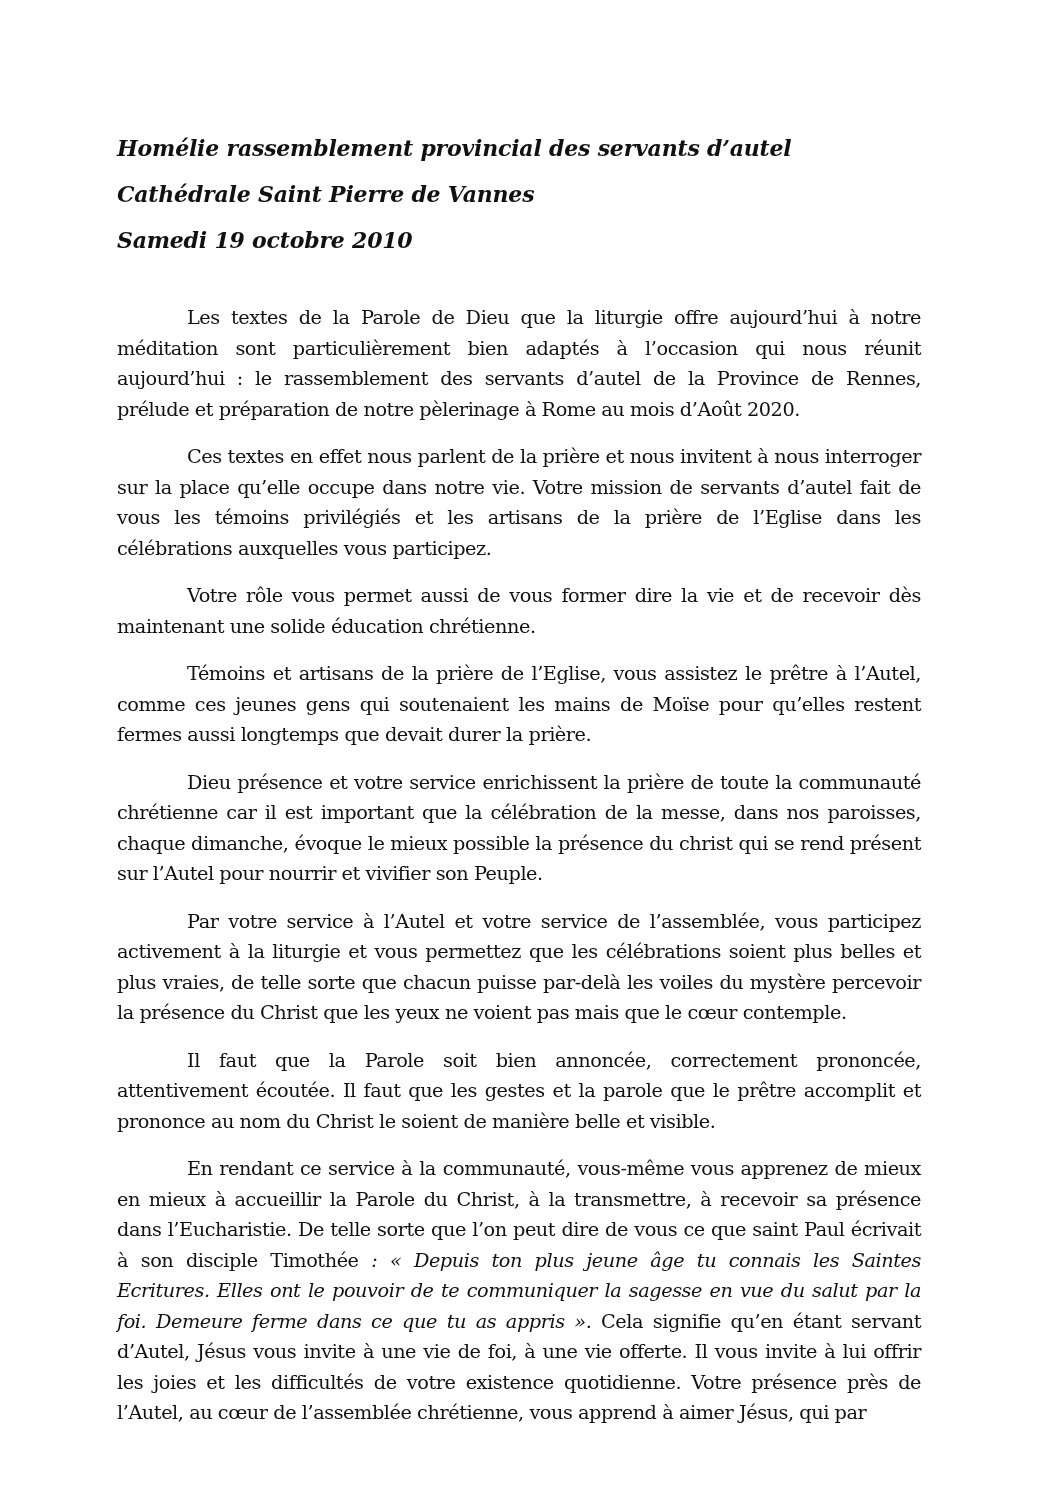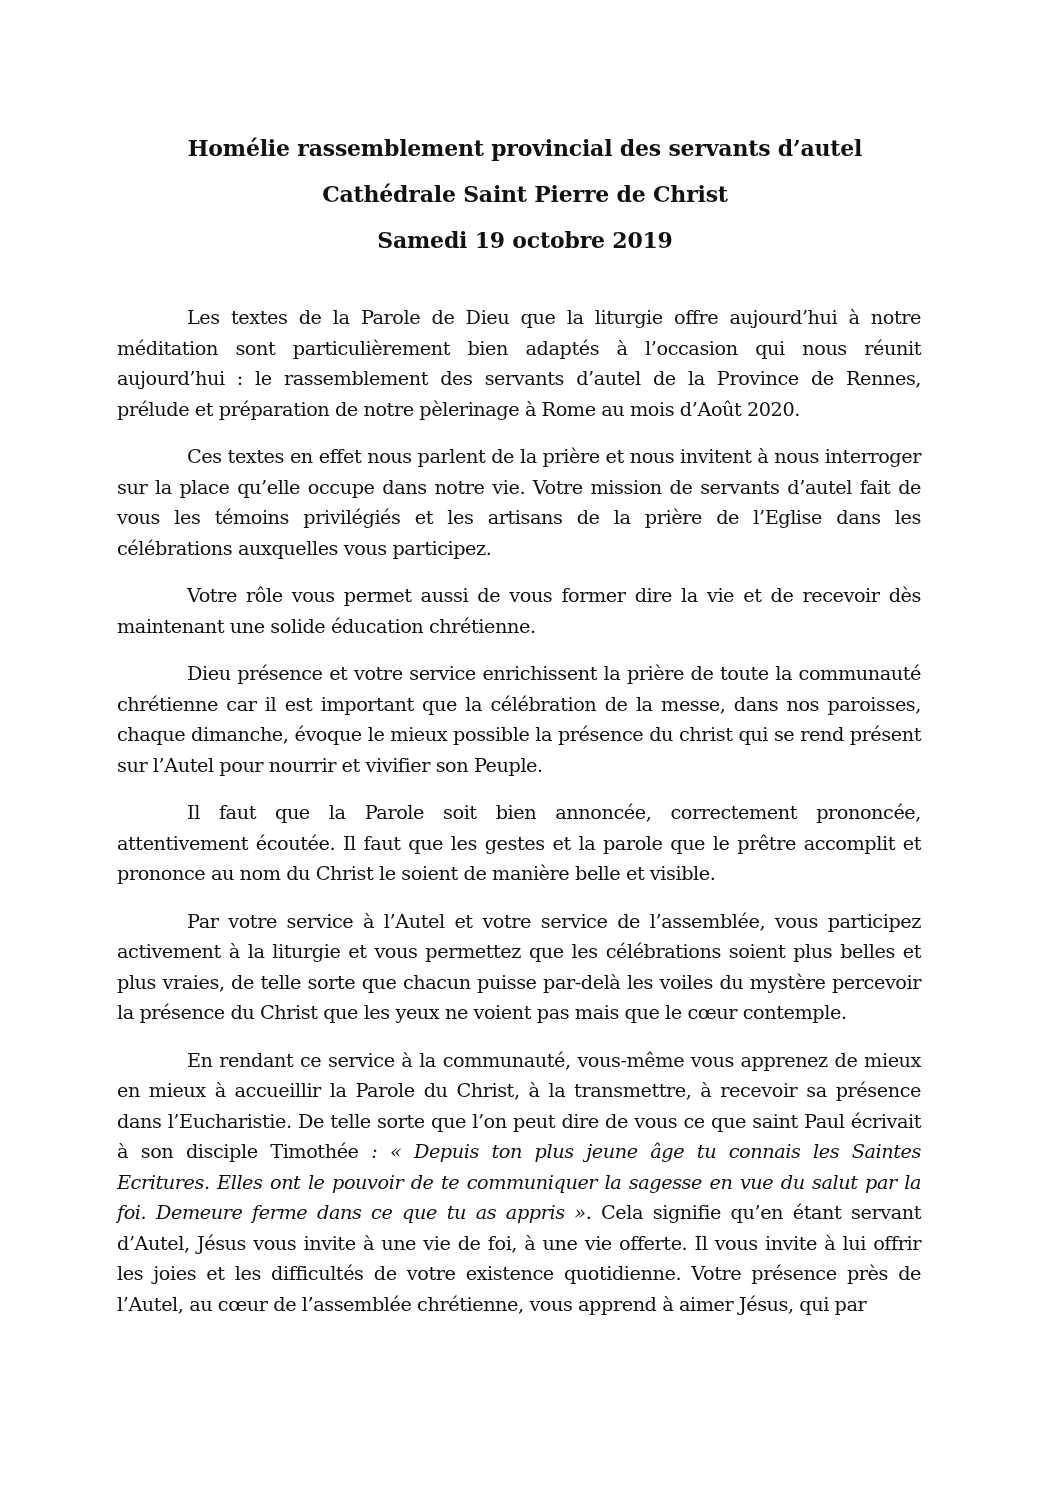--- a/index.html
+++ b/index.html
@@ -11,22 +11,22 @@
     color: #111111;
     font-family: "DejaVu Serif", "Liberation Serif", serif;
   }
   .page {
     position: absolute;
     left: 117px;
     top: 125px;
     width: 816px;
   }
   .title-block {
-    text-align: center;
     margin-bottom: 40px;
+    font-style: italic;
   }
   .title-line {
     font-weight: bold;
     font-size: 22px;
     line-height: 46px;
     letter-spacing: -0.2px;
     margin: 0;
   }
   .para {
     font-size: 19.3px;
@@ -38,24 +38,25 @@
     word-spacing: 0px;
   }
   .para em { font-style: italic; }
 </style>
 </head>
 <body>
 
 <div class="page">
   <div class="title-block">
     <p class="title-line">Homélie rassemblement provincial des servants d’autel</p>
-    <p class="title-line">Cathédrale Saint Pierre de Christ</p>
-    <p class="title-line">Samedi 19 octobre 2019</p>
+    <p class="title-line">Cathédrale Saint Pierre de Vannes</p>
+    <p class="title-line">Samedi 19 octobre 2010</p>
   </div>
 
   <p class="para">Les textes de la Parole de Dieu que la liturgie offre aujourd’hui à notre méditation sont particulièrement bien adaptés à l’occasion qui nous réunit aujourd’hui : le rassemblement des servants d’autel de la Province de Rennes, prélude et préparation de notre pèlerinage à Rome au mois d’Août 2020.</p>
   <p class="para">Ces textes en effet nous parlent de la prière et nous invitent à nous interroger sur la place qu’elle occupe dans notre vie. Votre mission de servants d’autel fait de vous les témoins privilégiés et les artisans de la prière de l’Eglise dans les célébrations auxquelles vous participez.</p>
   <p class="para">Votre rôle vous permet aussi de vous former dire la vie et de recevoir dès maintenant une solide éducation chrétienne.</p>
+  <p class="para">Témoins et artisans de la prière de l’Eglise, vous assistez le prêtre à l’Autel, comme ces jeunes gens qui soutenaient les mains de Moïse pour qu’elles restent fermes aussi longtemps que devait durer la prière.</p>
   <p class="para">Dieu présence et votre service enrichissent la prière de toute la communauté chrétienne car il est important que la célébration de la messe, dans nos paroisses, chaque dimanche, évoque le mieux possible la présence du christ qui se rend présent sur l’Autel pour nourrir et vivifier son Peuple.</p>
+  <p class="para">Par votre service à l’Autel et votre service de l’assemblée, vous participez activement à la liturgie et vous permettez que les célébrations soient plus belles et plus vraies, de telle sorte que chacun puisse par-delà les voiles du mystère percevoir la présence du Christ que les yeux ne voient pas mais que le cœur contemple.</p>
   <p class="para">Il faut que la Parole soit bien annoncée, correctement prononcée, attentivement écoutée. Il faut que les gestes et la parole que le prêtre accomplit et prononce au nom du Christ le soient de manière belle et visible.</p>
-  <p class="para">Par votre service à l’Autel et votre service de l’assemblée, vous participez activement à la liturgie et vous permettez que les célébrations soient plus belles et plus vraies, de telle sorte que chacun puisse par-delà les voiles du mystère percevoir la présence du Christ que les yeux ne voient pas mais que le cœur contemple.</p>
   <p class="para"><span>En rendant ce service à la communauté, vous-même vous apprenez de mieux en mieux à accueillir la Parole du Christ, à la transmettre, à recevoir sa présence dans l’Eucharistie. De telle sorte que l’on peut dire de vous ce que saint Paul écrivait à son disciple Timothée </span><em>: « Depuis ton plus jeune âge tu connais les Saintes Ecritures. Elles ont le pouvoir de te communiquer la sagesse en vue du salut par la foi.  Demeure ferme dans ce que tu as appris »</em><span>. Cela signifie qu’en étant servant d’Autel, Jésus vous invite à une vie de foi, à une vie offerte. Il vous invite à lui offrir les joies et les difficultés de votre existence quotidienne. Votre présence près de l’Autel, au cœur de l’assemblée chrétienne, vous apprend à aimer Jésus, qui par</span></p>
 </div>
 
 </body></html>

